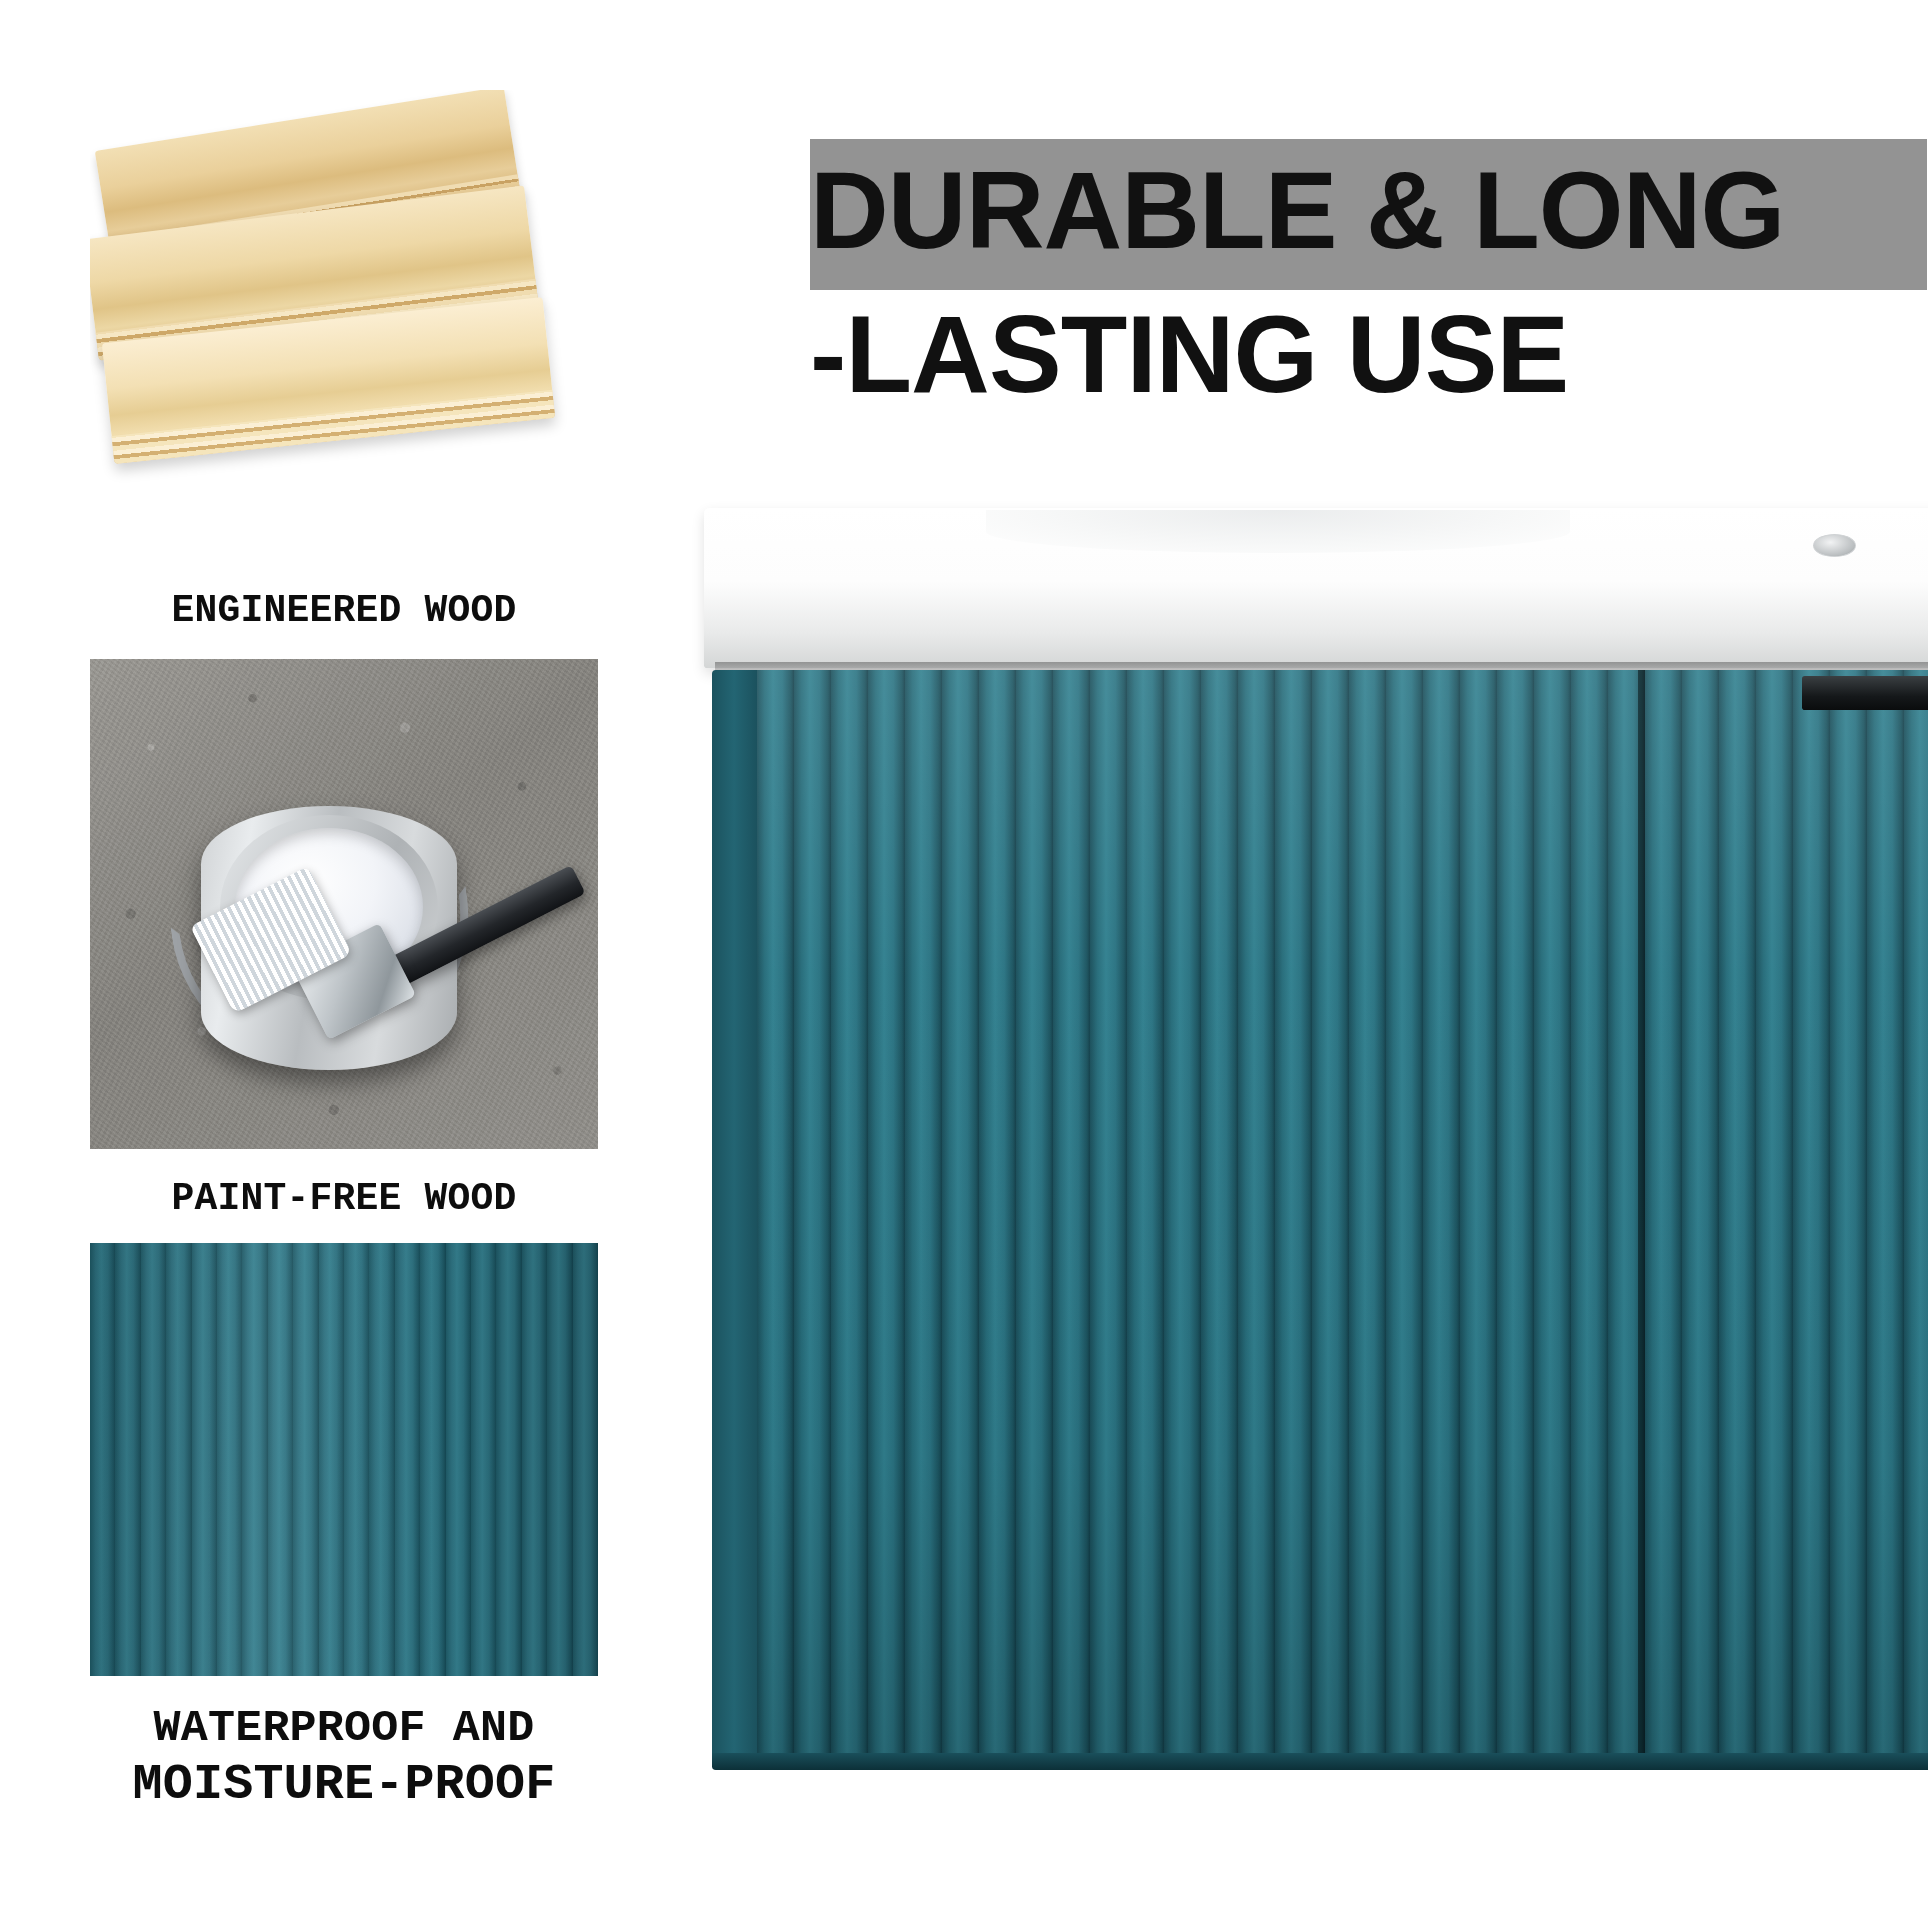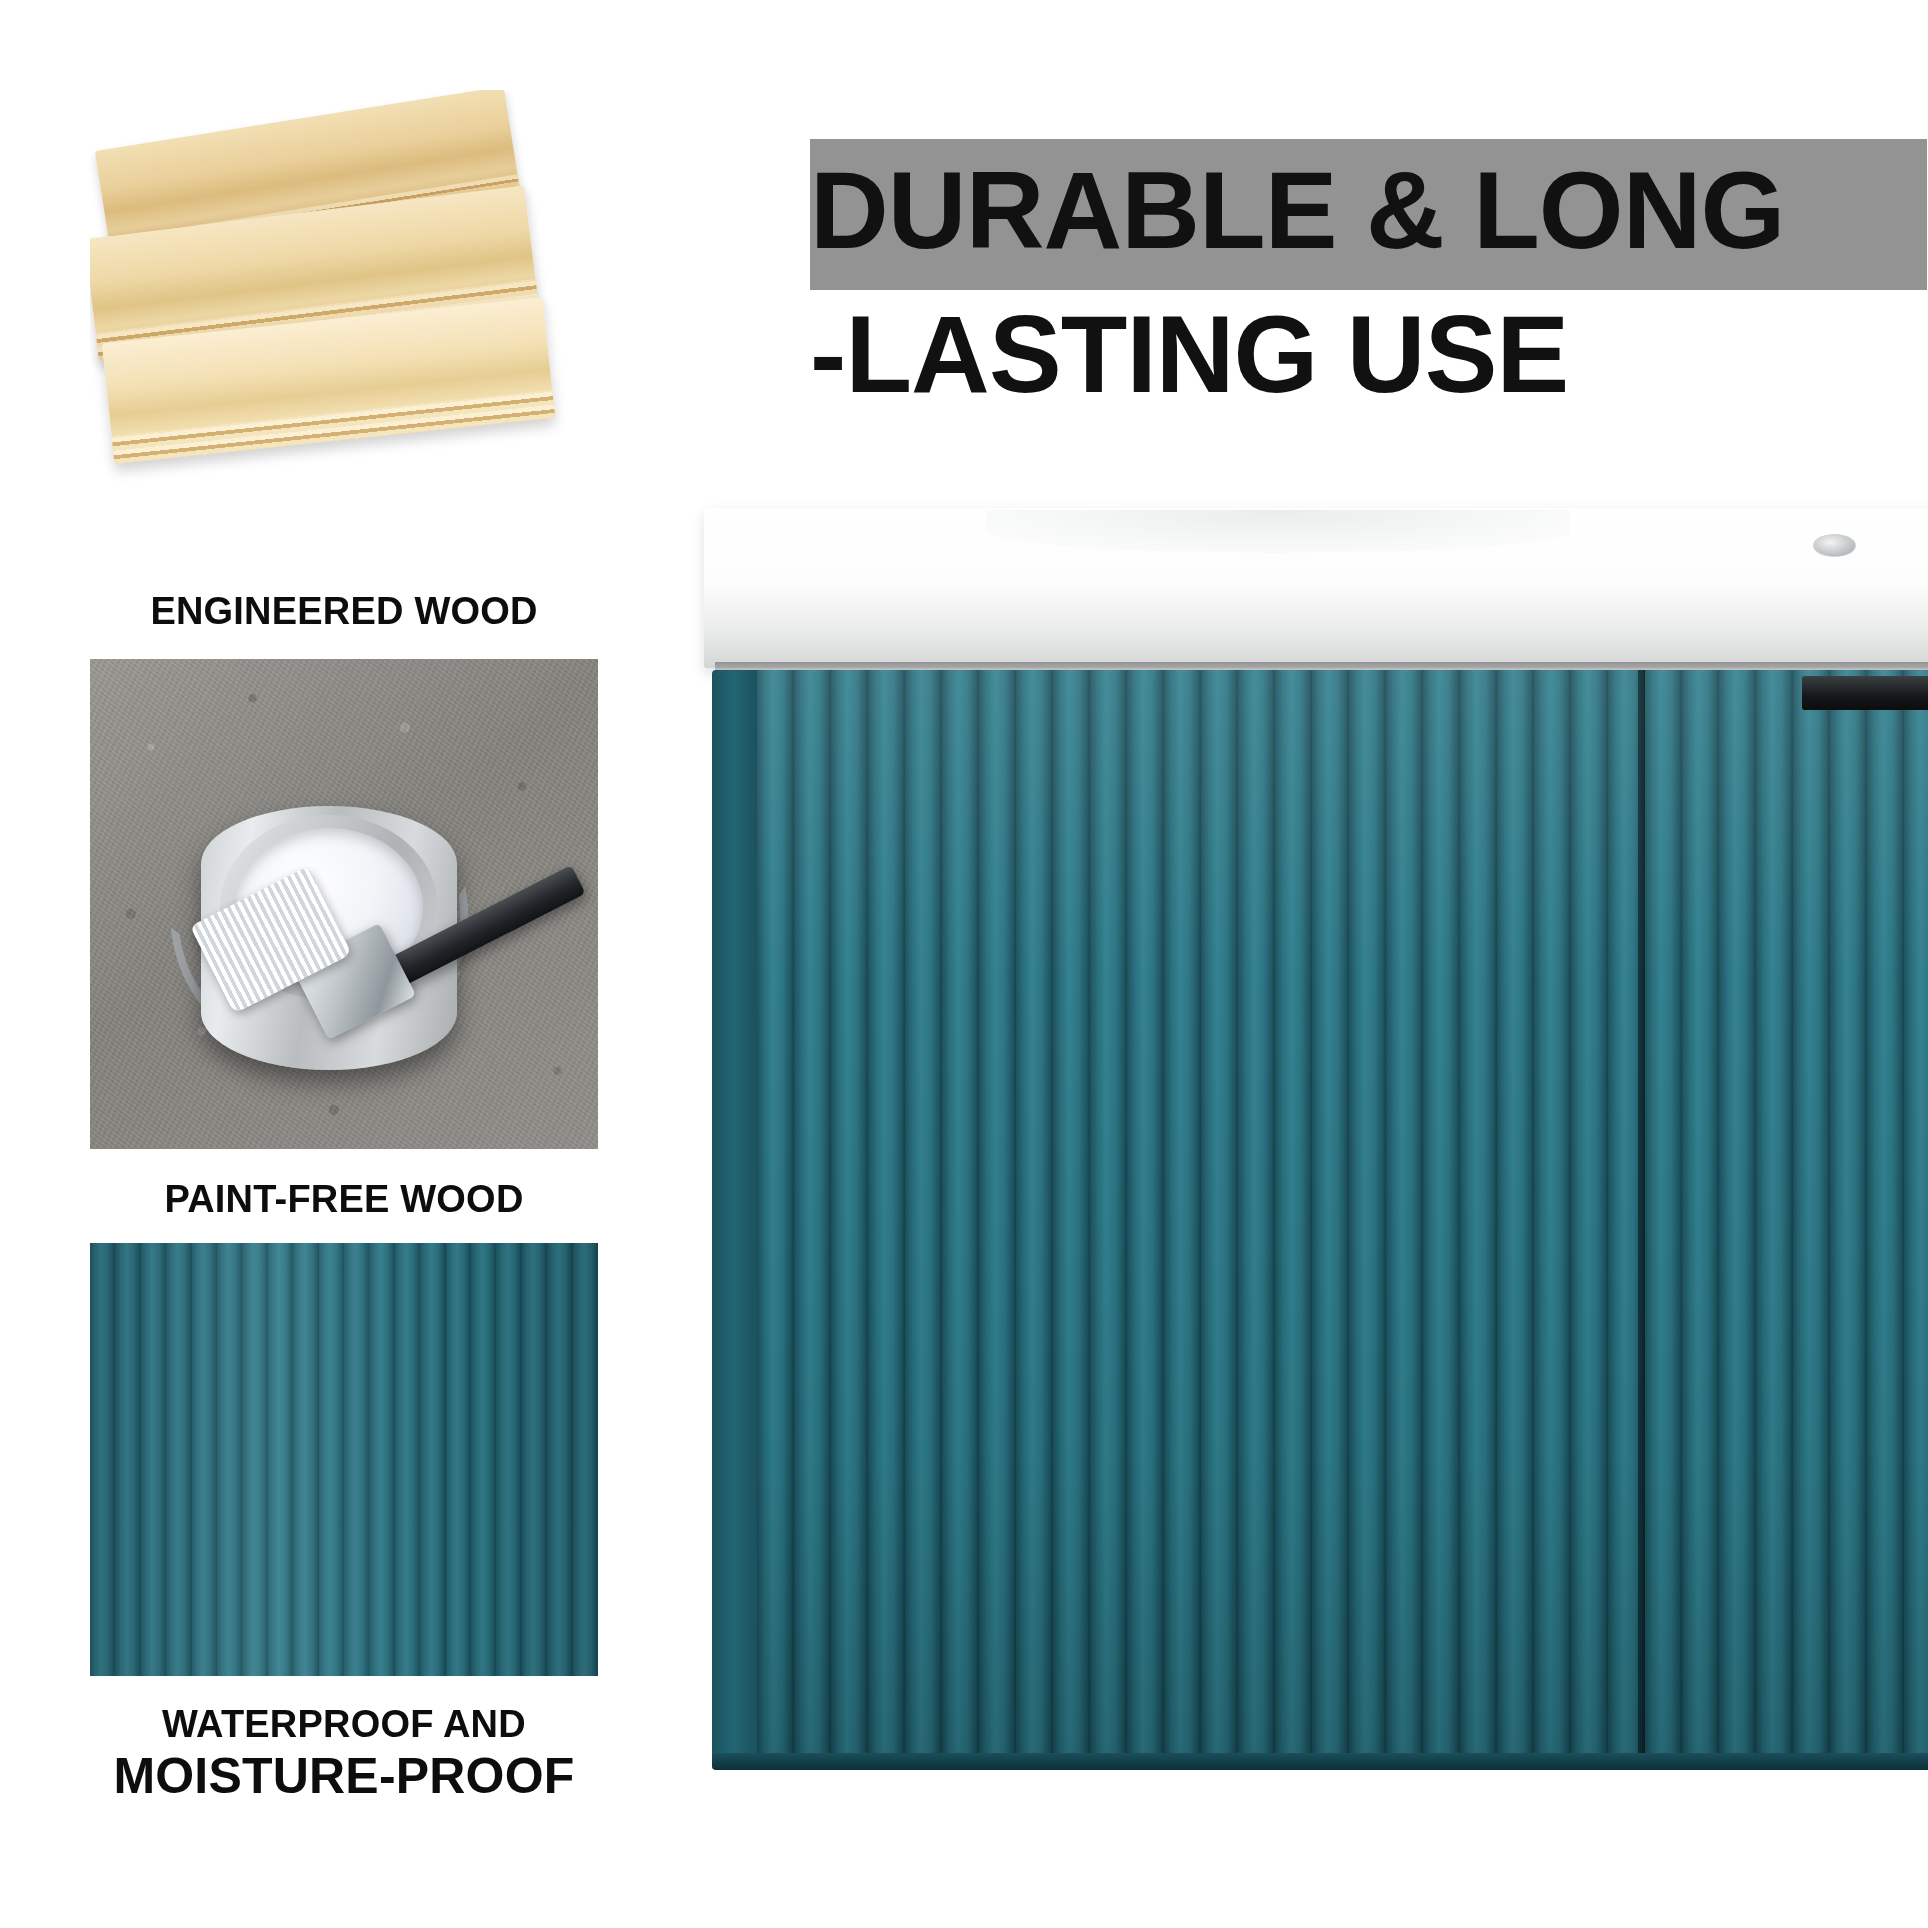--- a/index.html
+++ b/index.html
@@ -32,20 +32,21 @@
     overflow: hidden;
     background: #ffffff;
   }
 
   .feature-caption {
     text-align: center;
     font-weight: bold;
     color: #0d0d0d;
     letter-spacing: 0.2px;
     line-height: 1.18;
+    font-family: Liberation Mono, monospace;
   }
 
   
   #block-wood { top: 90px; }
   #wood-img { height: 471px; }
 
   .plank {
     position: absolute;
     border-radius: 4.7px;
   }
@@ -328,21 +329,21 @@
       <div class="brush-bristles"></div>
     </div>
     <div class="feature-caption" style="font-size:38px; margin-top:28px;">PAINT-FREE WOOD</div>
   </div>
 
   <div class="feature-block" id="block-fluted">
     <div class="feature-img" id="fluted-img">
       <div class="flutes"></div>
       <div class="flutes-shade"></div>
     </div>
-    <div class="feature-caption" style="font-size:38px; margin-top:26px;">WATERPROOF AND</div>
+    <div class="feature-caption" style="font-size:45px; margin-top:26px;">WATERPROOF AND</div>
     <div class="feature-caption" style="font-size:50px;">MOISTURE-PROOF</div>
   </div>
 </div>
 
 <div class="right-col">
 
   <div class="headline-bar"></div>
   <div class="headline">
     <span class="l1">DURABLE &amp; LONG</span>
     <span class="l2">-LASTING USE</span>

